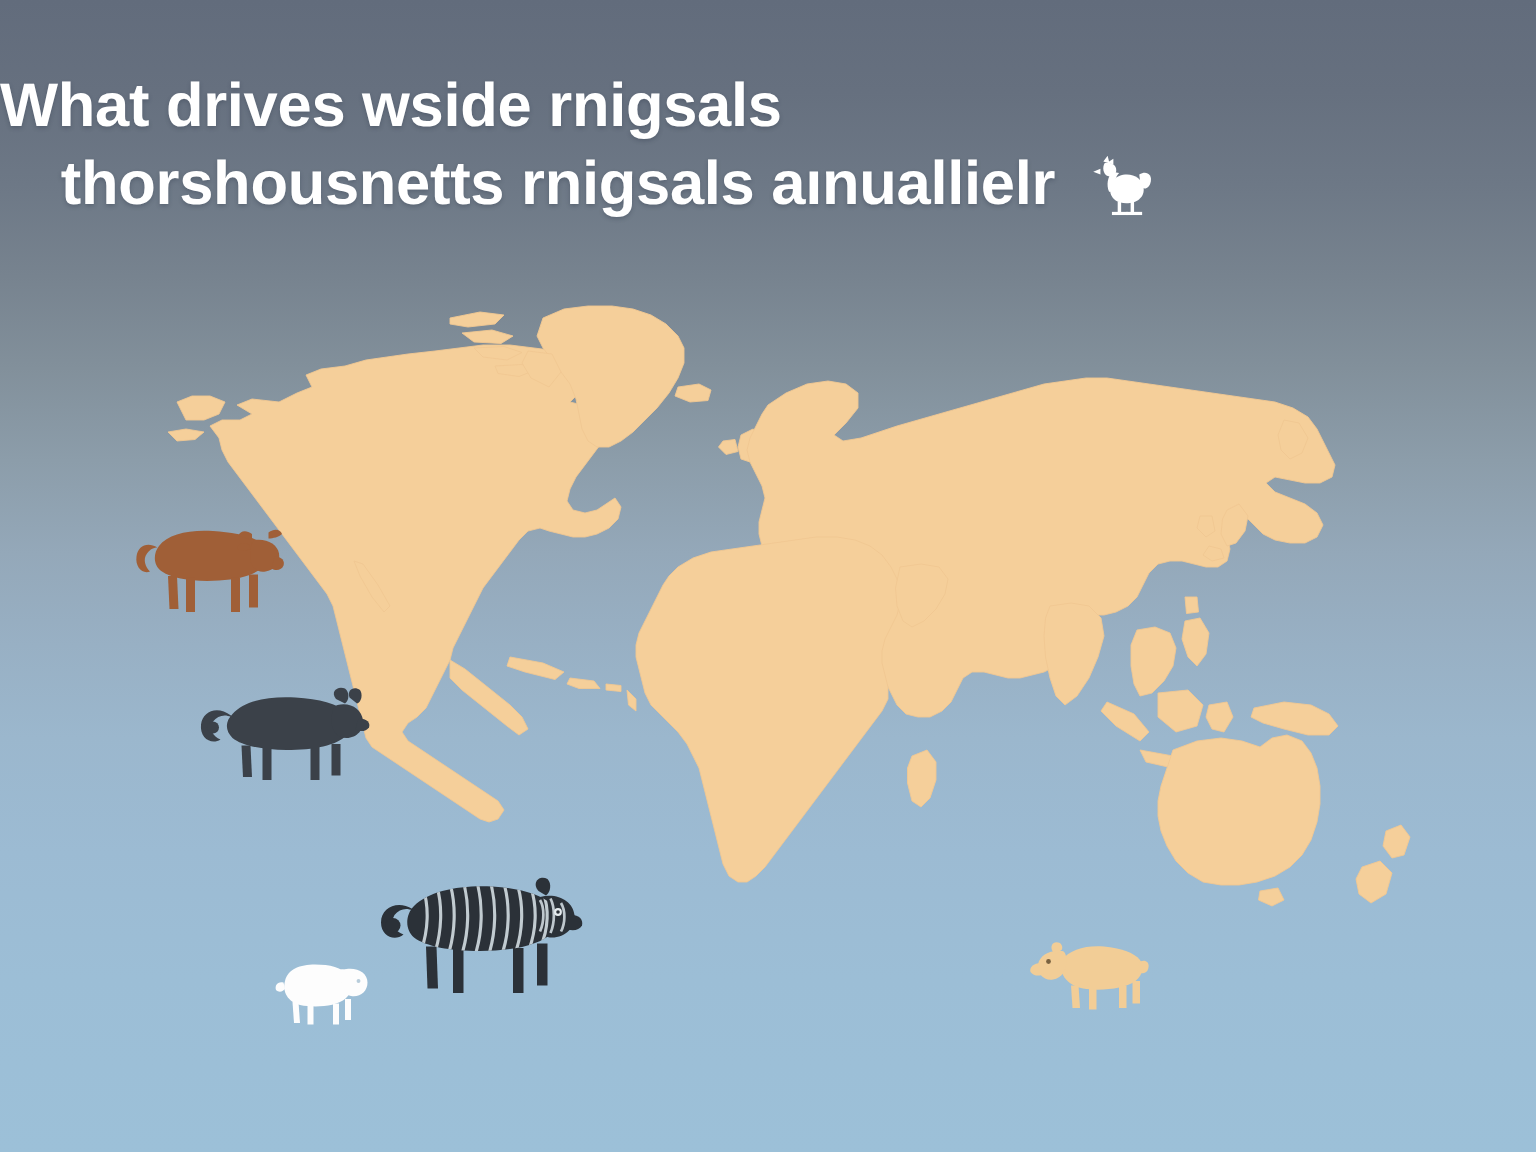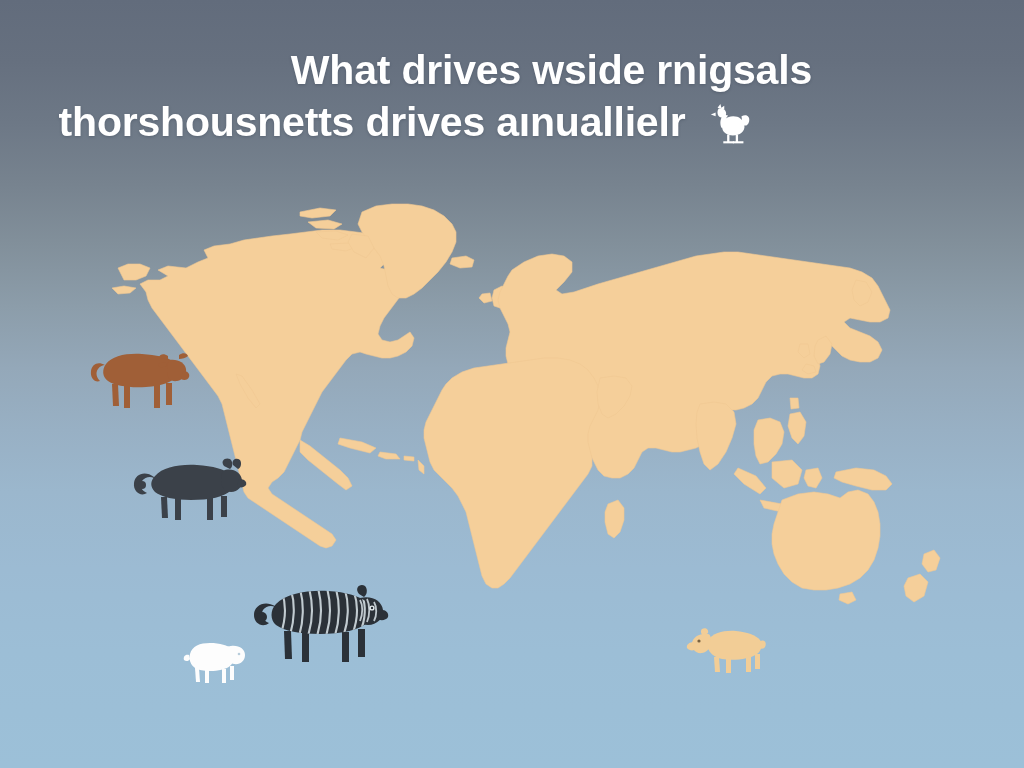--- a/index.html
+++ b/index.html
@@ -31,21 +31,21 @@
         #9cbed6 85%,
         #9cc0d8 100%);
   }
 
   
   #title-block {
     position: absolute;
     top: 44px;
     left: 0;
     width: 812px;
-    text-align: right;
+    text-align: left;
     z-index: 40;
     pointer-events: none;
   }
   .title-line {
     display: block;
     color: #ffffff;
     font-weight: bold;
     font-size: 41px;
     line-height: 52px;
     letter-spacing: -0.2px;
@@ -234,21 +234,21 @@
 
       <path d="M924,554 L934,550 L940,558 L936,570 L928,572 L922,564 Z"></path>
       <path d="M908,578 L920,574 L928,582 L924,596 L914,602 L906,596 L904,586 Z"></path>
 
     </g>
   </svg>
 
   <div id="title-block">
     <span class="title-line title-line-1">What drives wside rnigsals</span>
     <span class="title-line title-line-2">
-      <span>thorshousnetts drives aınuallielr</span>
+      <span>thorshousnetts rnigsals aınuallielr</span>
       <span id="bird-icon">
         <svg viewBox="0 0 48 48" aria-hidden="true">
           <g fill="#ffffff">
 
             <path d="M22 17 C30 14, 38 18, 39 25 C40 32, 34 36, 27 36
                      C21 36, 17 33, 16 29 C15 24, 17 19, 22 17 Z"></path>
 
             <path d="M17 14 C14 18, 13 23, 15 28 L20 28 C18 23, 19 18, 22 15 Z"></path>
 
             <path d="M12 8 C16 7, 20 9, 20 13 C20 16, 17 18, 14 17

